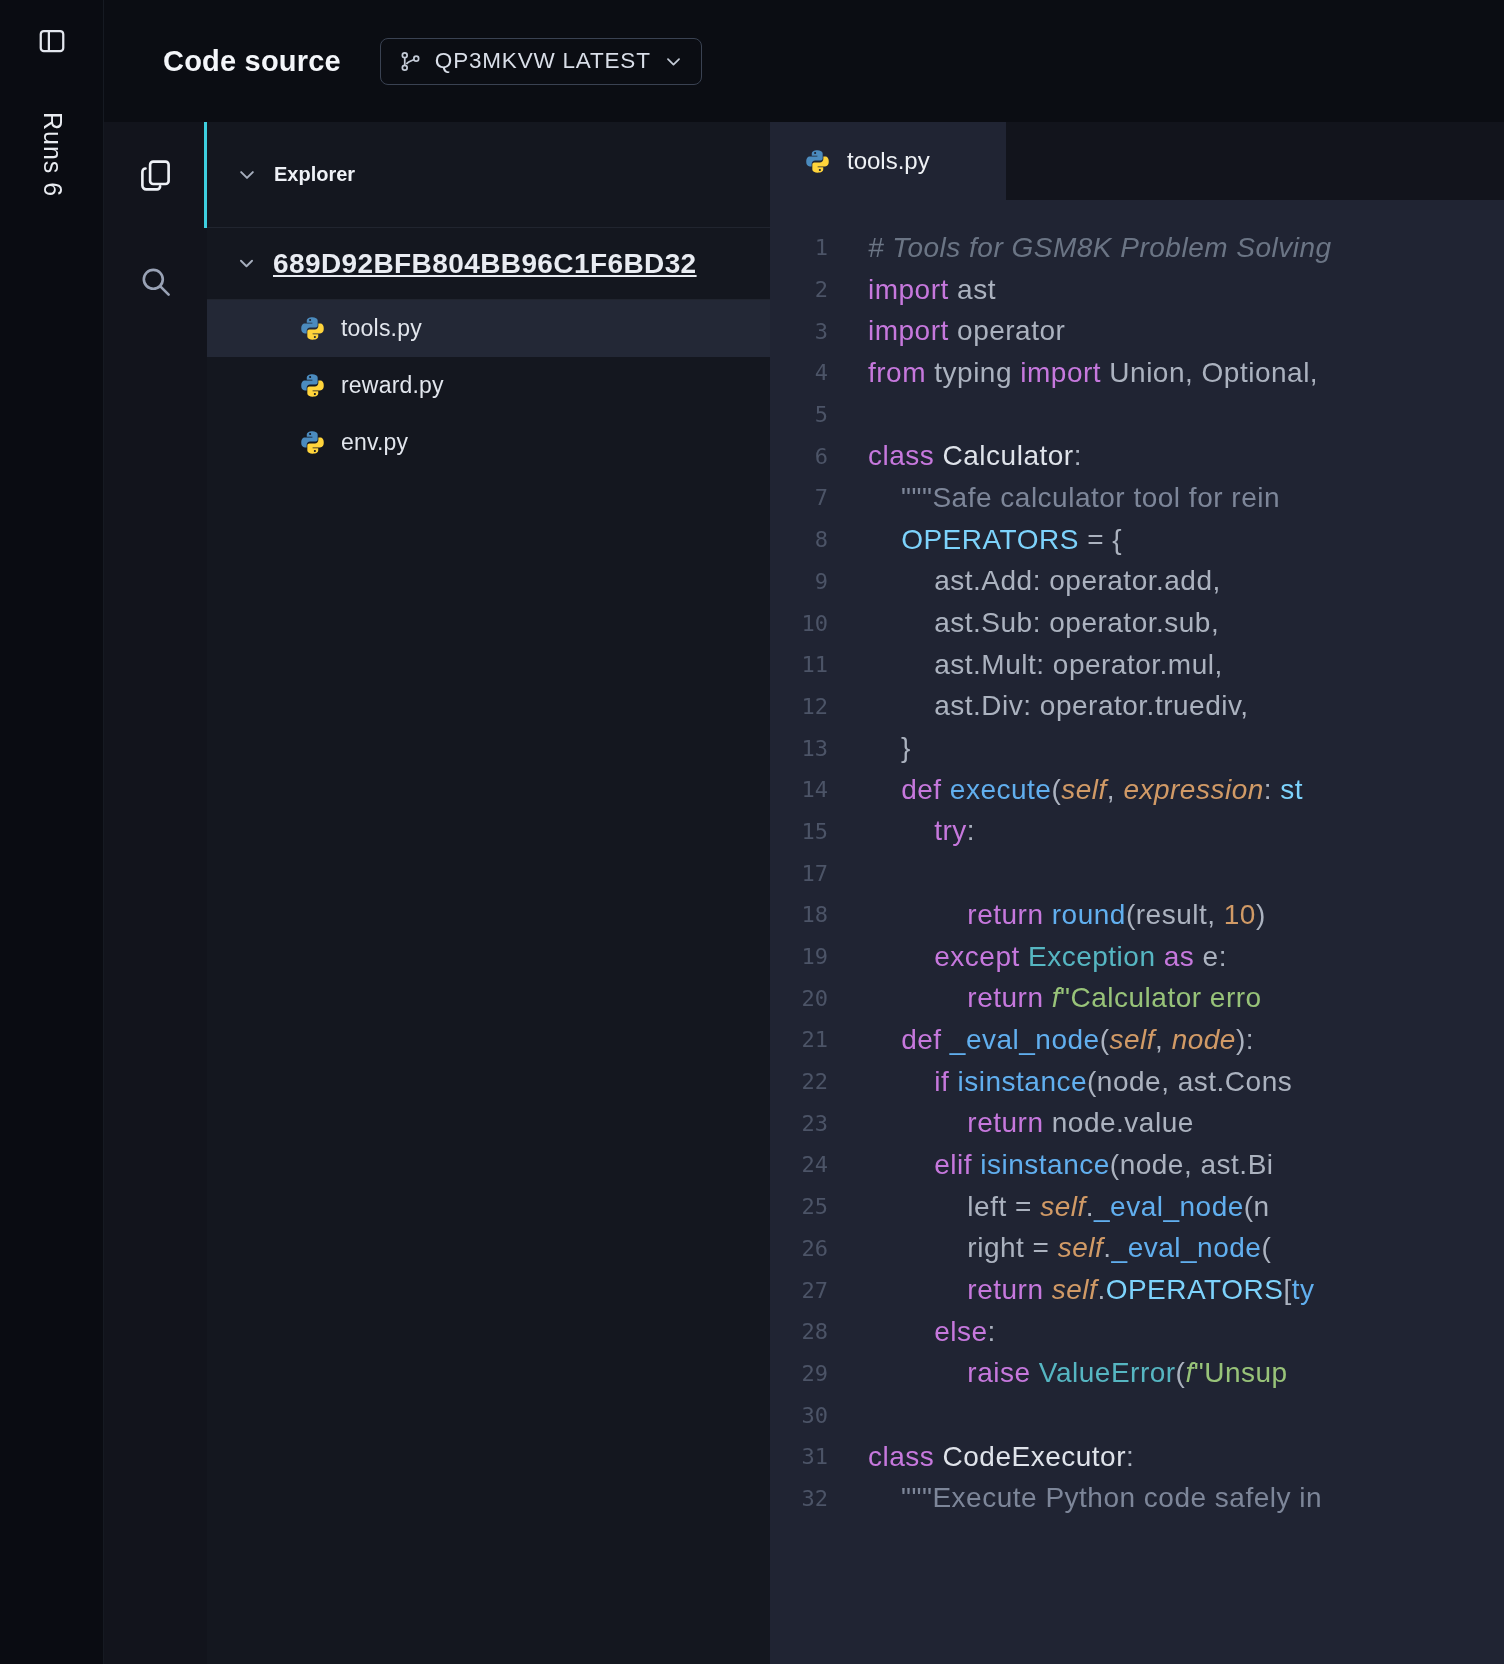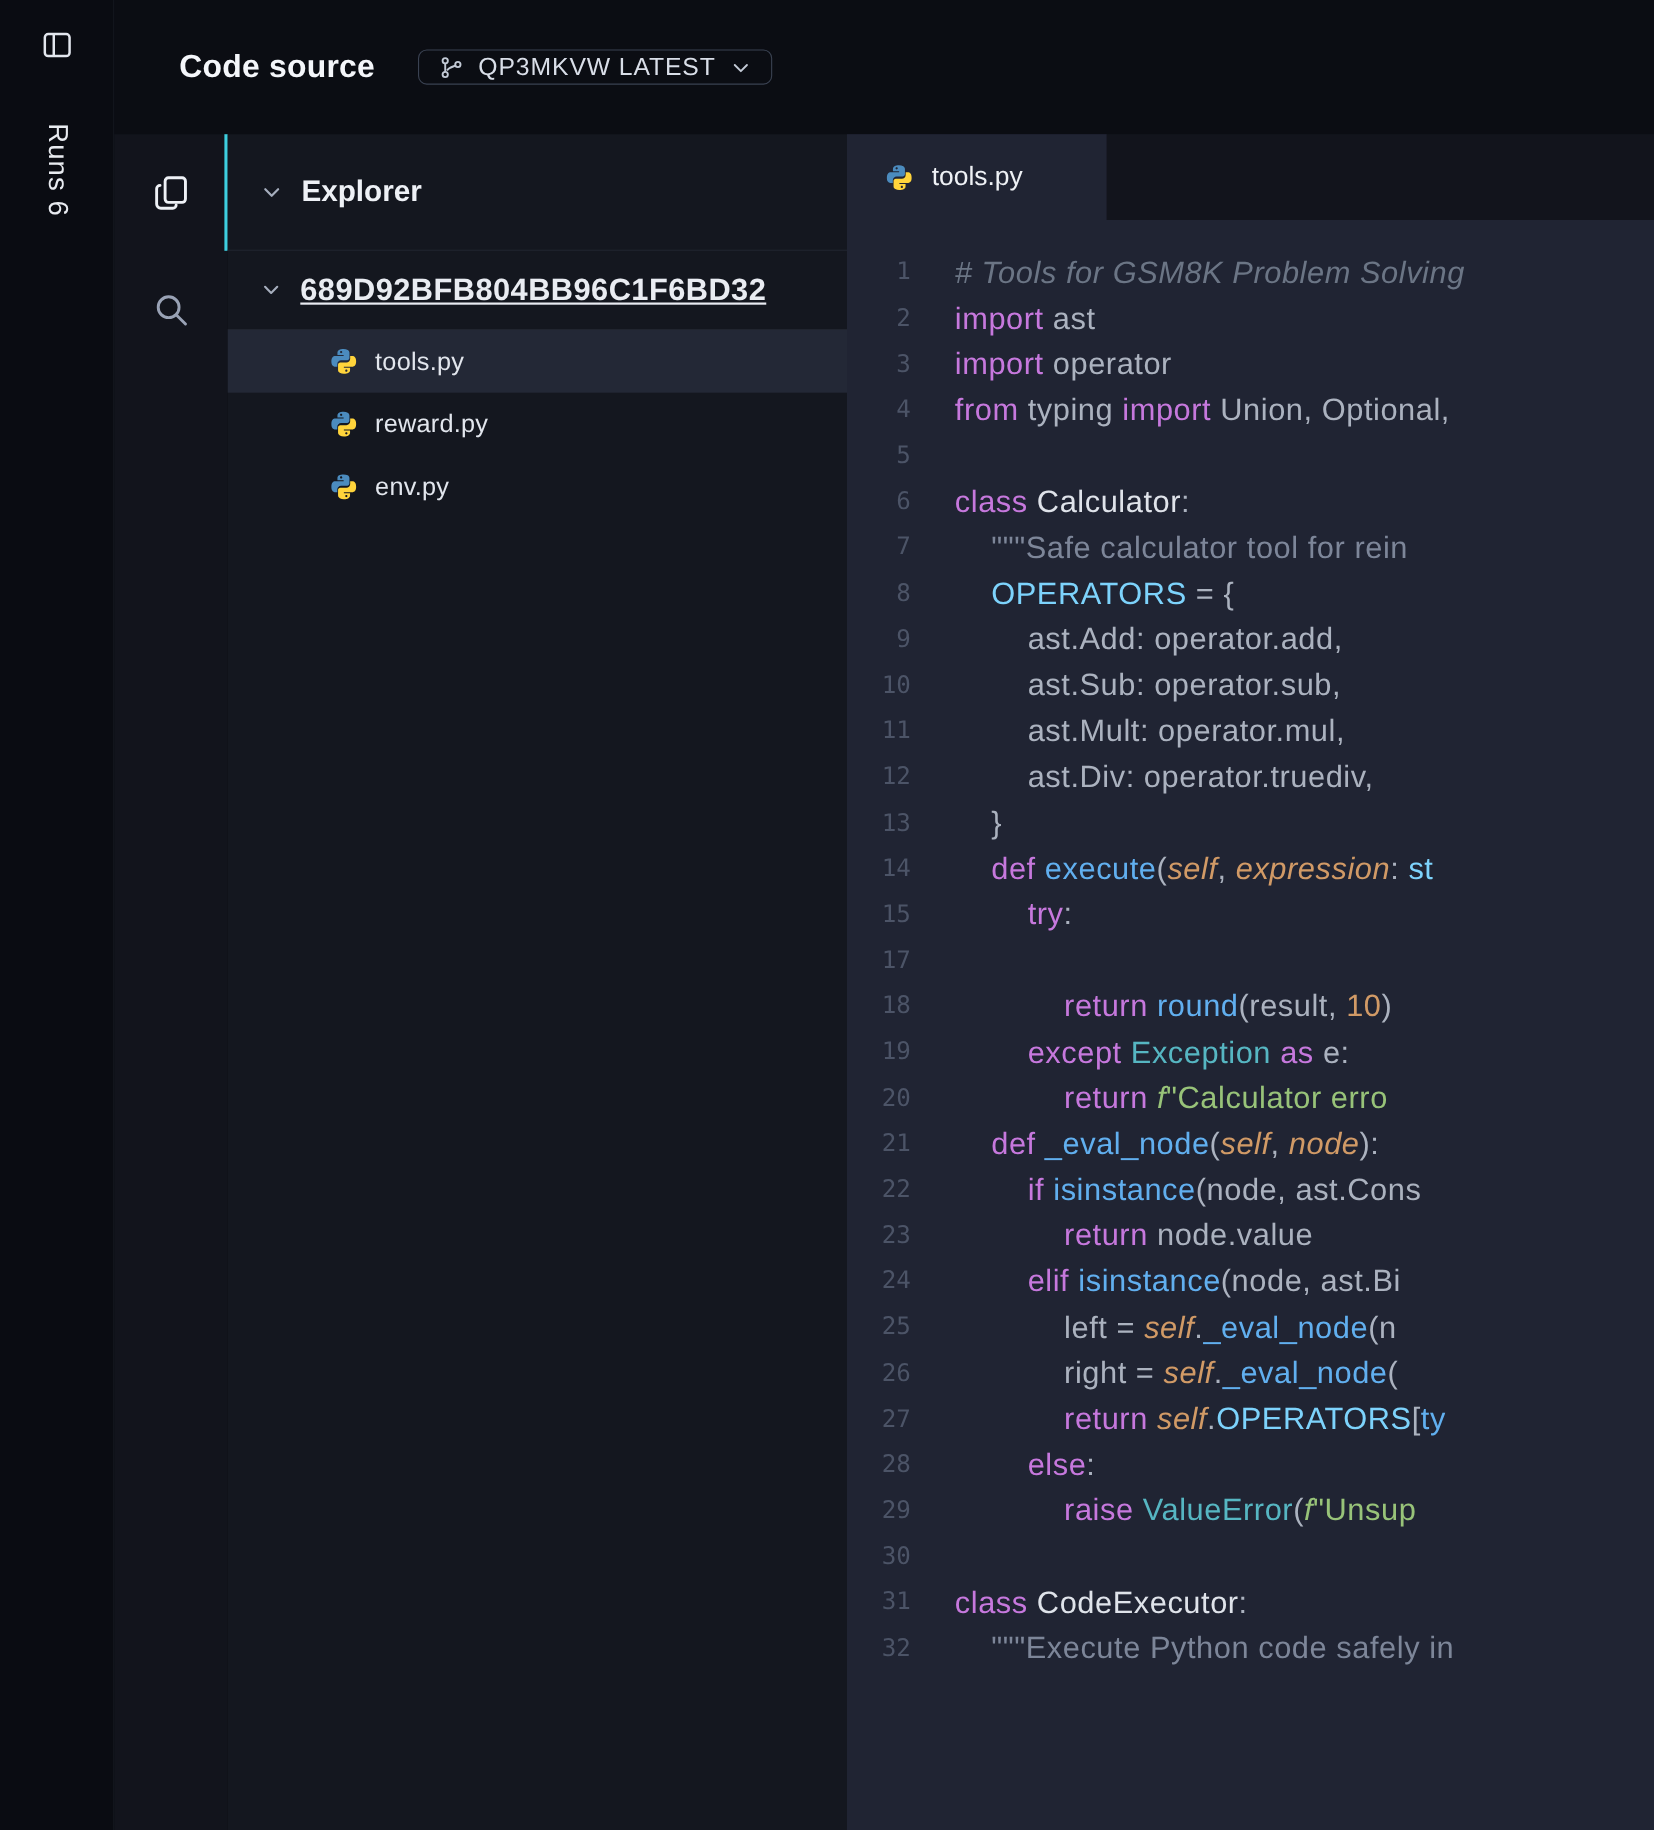--- a/index.html
+++ b/index.html
@@ -39,21 +39,21 @@
     background: #0b0d13;
     display: flex; align-items: center; gap: 22px;
     padding-left: 42px;
   }
   .page-title {
     margin: 17px; font-size: 29px; font-weight: 700; color: #f4f6fa;
     letter-spacing: 0.2px;
   }
   .version-pill {
     display: flex; align-items: center; gap: 13px;
-    height: 32px; padding: 0 18px;
+    height: 47px; padding: 0 18px;
     background: transparent;
     border: 1.5px solid #3a4252; border-radius: 8px;
     color: #d9dee8; font-family: "Liberation Sans", sans-serif;
     font-size: 22.5px; font-weight: 500; letter-spacing: 0.8px;
     cursor: pointer;
   }
 
   
   .activitybar {
     position: absolute; left: 104px; top: 122px; width: 103px; bottom: 0;
@@ -70,21 +70,21 @@
 
   
   .explorer {
     position: absolute; left: 207px; top: 122px; width: 563px; bottom: 0;
     background: #14171f;
   }
   .explorer-header {
     height: 106px; display: flex; align-items: center; gap: 17px;
     padding-left: 30px; border-bottom: 1px solid #21252f; cursor: pointer;
   }
-  .explorer-title { font-size: 27px; font-weight: 700; color: #eef1f6; }
+  .explorer-title { font-size: 20px; font-weight: 700; color: #eef1f6; }
   .folder-row {
     height: 72px; display: flex; align-items: center; gap: 17px;
     padding-left: 30px; border-bottom: 1px solid #21252f;
     font-size: 28px; font-weight: 600; color: #e9ecf2; letter-spacing: 0.4px;
     cursor: pointer;
     text-decoration: underline;
   }
   .file-row {
     height: 57px; display: flex; align-items: center; gap: 15px;
     padding-left: 92px; font-size: 23px; color: #e2e6ed; cursor: pointer;

